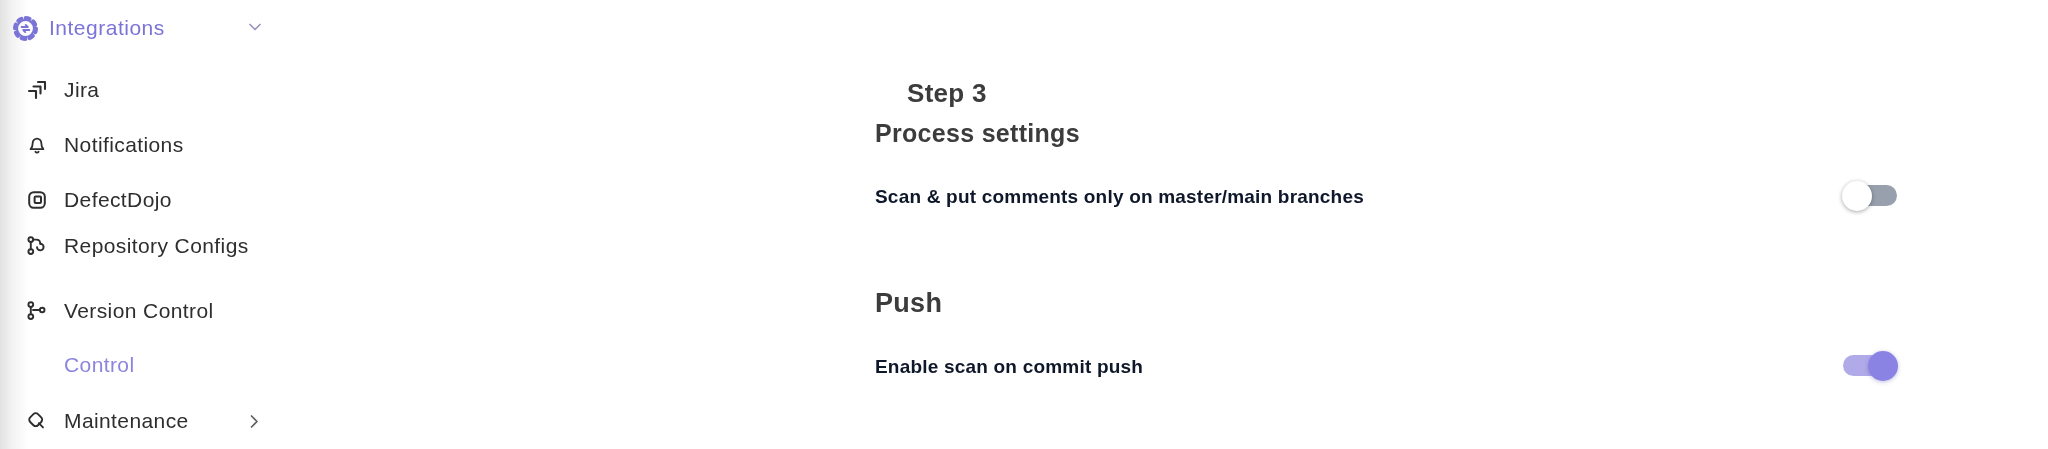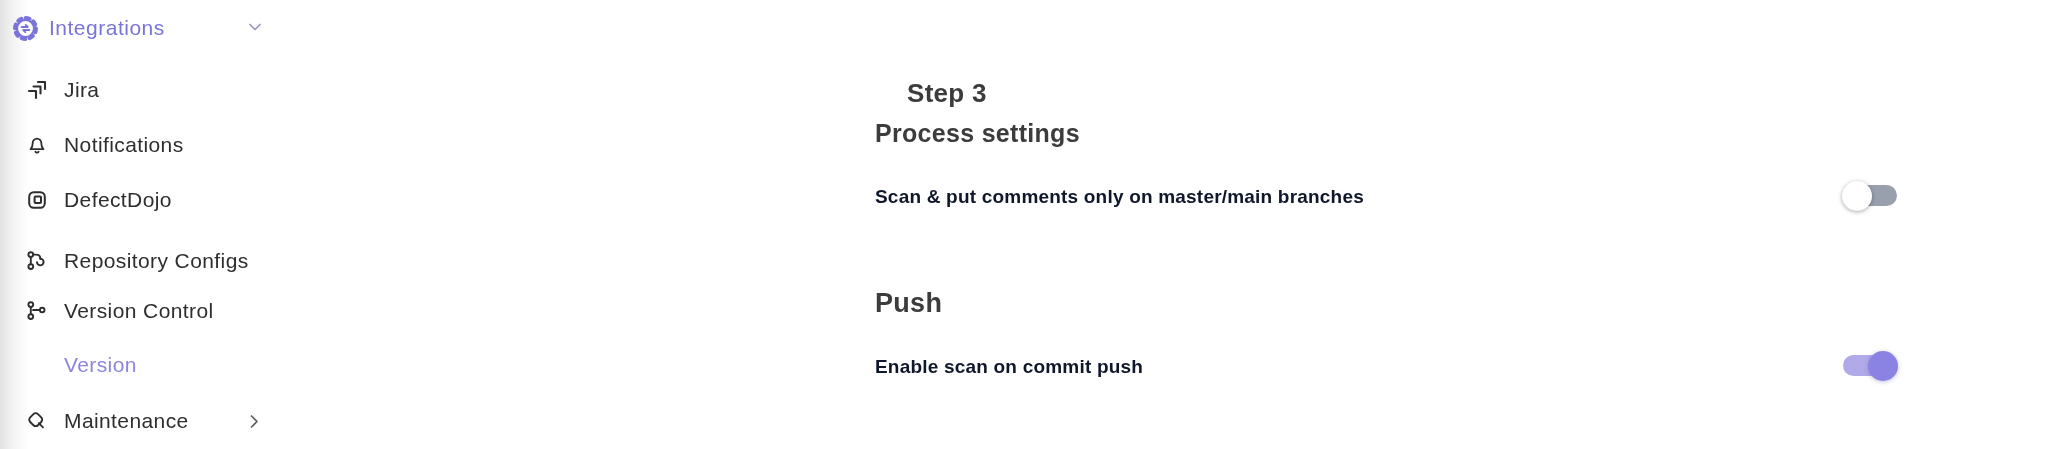--- a/index.html
+++ b/index.html
@@ -33,21 +33,21 @@
     display: flex; align-items: center; cursor: pointer;
   }
   .side-item .it-icon { position: absolute; left: 25px; width: 24px; height: 24px; }
   .side-item .it-label {
     position: absolute; left: 64px; font-size: 21px; letter-spacing: .4px;
     color: #2e2e2e; font-weight: 400; white-space: nowrap;
   }
   .side-item.active .it-label { color: #8c85de; }
   .side-item .it-chevron { position: absolute; left: 249px; top: 8px; }
   .r1 { top: 75px; }  .r2 { top: 130px; } .r3 { top: 185px; }
-  .r4 { top: 246px; text-align: center; } .r5 { top: 296px; padding-left: 18px; } .r6 { top: 350px; } .r7 { top: 406px; }
+  .r4 { top: 231px; text-align: center; } .r5 { top: 296px; padding-left: 18px; } .r6 { top: 350px; } .r7 { top: 406px; }
   
   .main { position: absolute; left: 875px; top: 0; width: 1100px; height: 449px; }
   .step-heading {
     position: absolute; left: 0; top: 78px; font-size: 26px; font-weight: 700;
     color: #3c3c3c; letter-spacing: .3px; margin-left: 32px;
   }
   .section-heading {
     position: absolute; left: 0; top: 119px; font-size: 25px; font-weight: 700;
     color: #3c3c3c; letter-spacing: .3px;
   }
@@ -151,21 +151,21 @@
         <circle cx="5.8" cy="17.6" r="2.4"></circle>
         <path d="M5.8 8 V15.2"></path>
         <path d="M8 11 H14.6"></path>
         <circle cx="17.2" cy="11" r="2.3"></circle>
       </svg>
     </span>
     <span class="it-label">Version Control</span>
   </div>
 
   <div class="side-item r6 active">
-    <span class="it-label">Version</span>
+    <span class="it-label">Control</span>
   </div>
 
   <div class="side-item r7">
     <span class="it-icon">
       <svg viewBox="0 0 24 24" width="24" height="24" fill="none" stroke="#2e2e2e" stroke-width="1.9" stroke-linecap="round" stroke-linejoin="round">
         <rect x="5.2" y="5.2" width="11" height="11" rx="3.2" transform="rotate(-45 10.7 10.7)"></rect>
         <path d="M13.8 14.2 L18 18.4"></path>
       </svg>
     </span>
     <span class="it-label">Maintenance</span>

